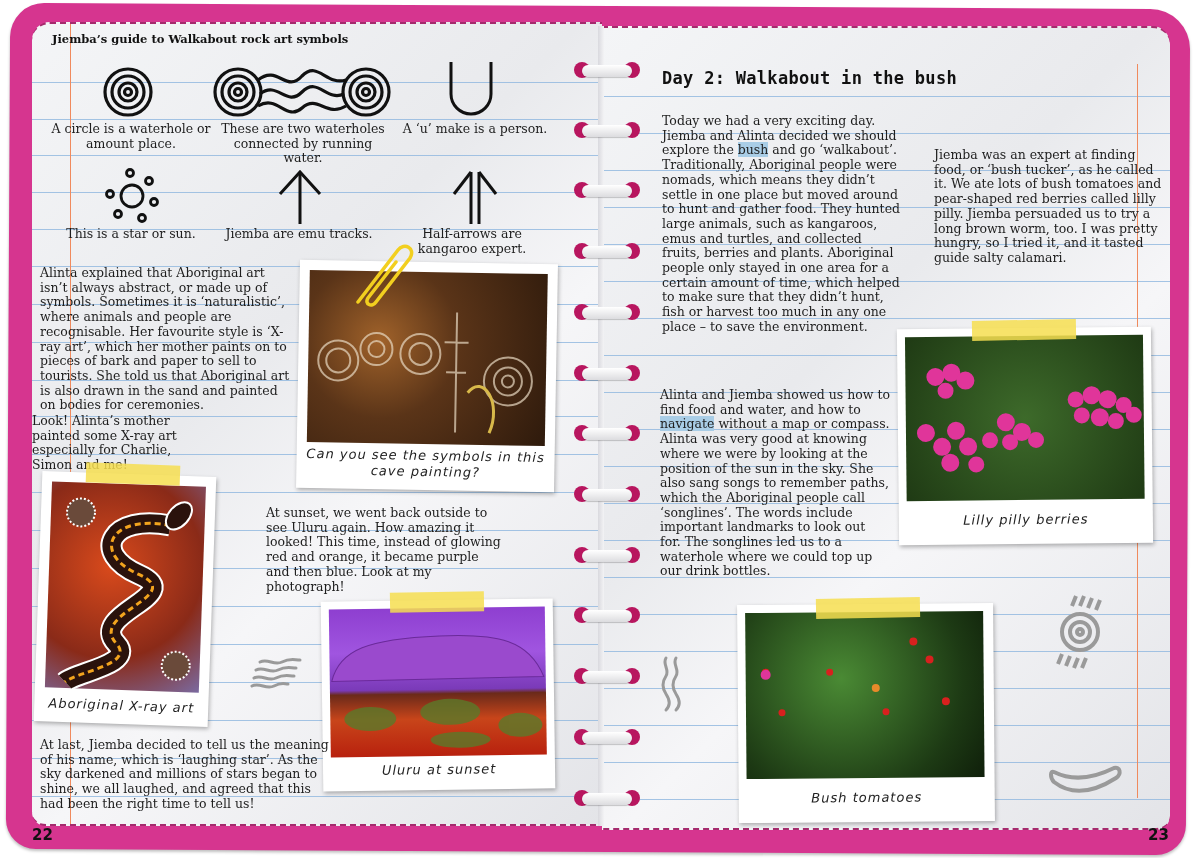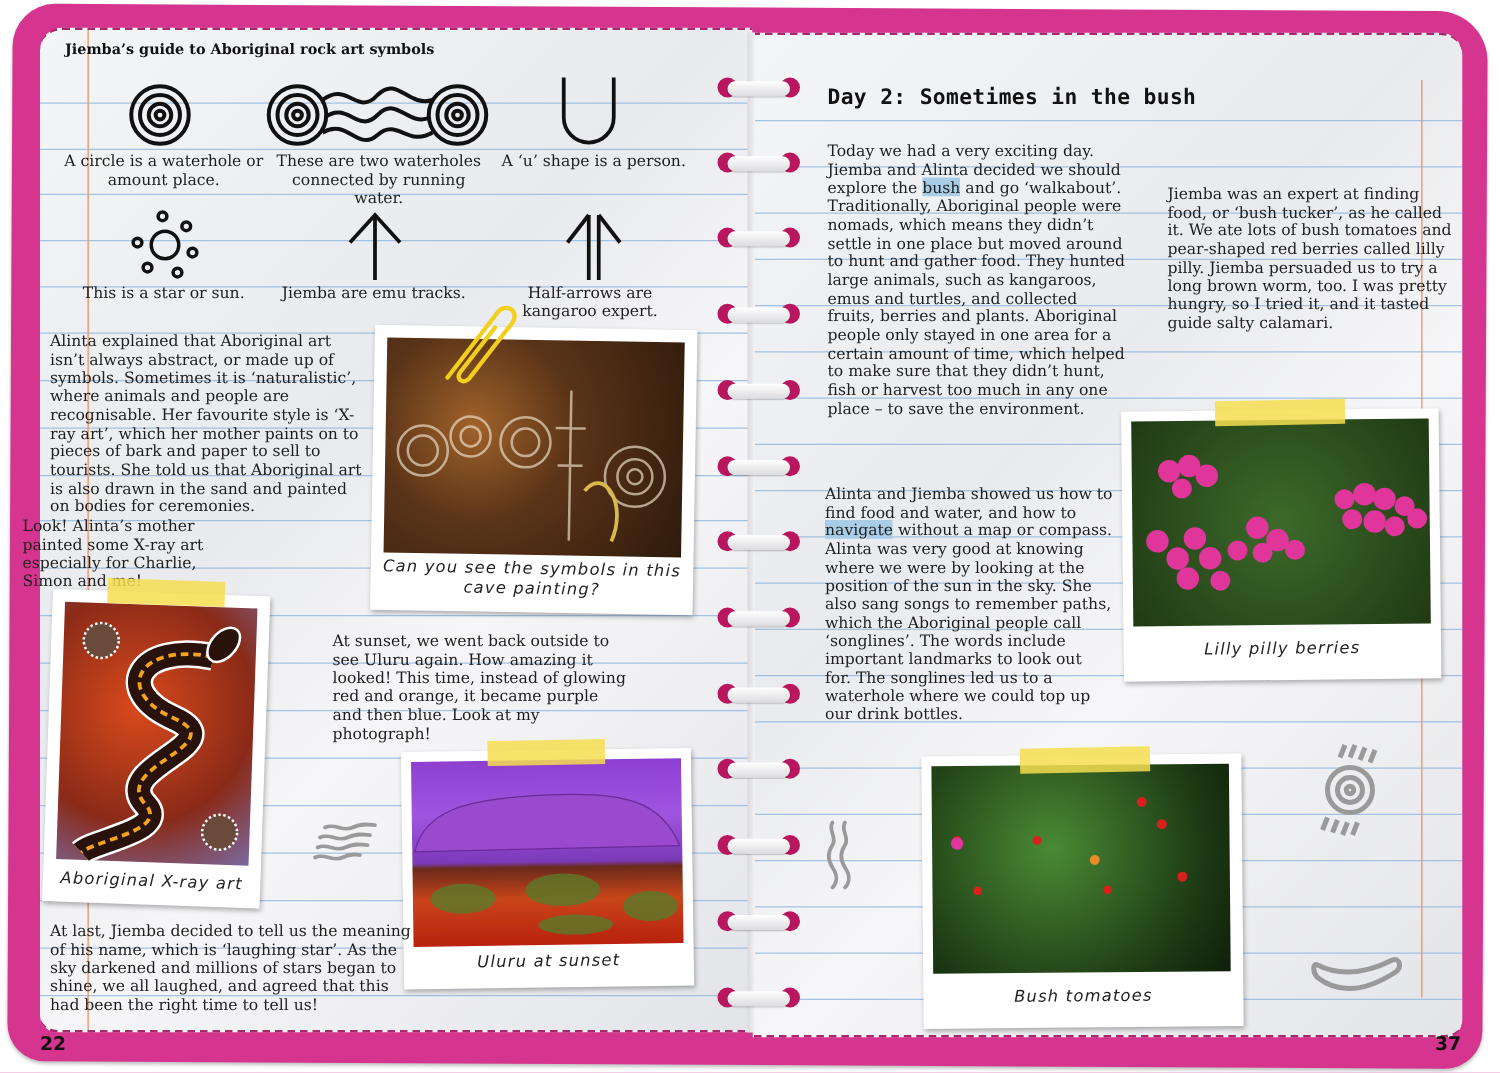--- a/index.html
+++ b/index.html
@@ -143,21 +143,21 @@
       <span class="hole" style="left:50px"></span>
       <span class="bar"></span>
     </div>
   <div class="ring" style="left:574px;top:792px">
       <span class="hole" style="left:0"></span>
       <span class="hole" style="left:50px"></span>
       <span class="bar"></span>
     </div>
 </div>
 
-<div class="title-small">Jiemba’s guide to Aboriginal rock art symbols</div>
+<div class="title-small">Jiemba’s guide to Walkabout rock art symbols</div>
 
 <svg style="left:102px;top:66px" width="52" height="52" viewBox="0 0 52 52">
   <g fill="none" stroke="#111" stroke-width="3.2">
       <circle cx="26" cy="26" r="23"></circle>
       <circle cx="26" cy="26" r="16"></circle>
       <circle cx="26" cy="26" r="9"></circle>
       <circle cx="26" cy="26" r="3.5"></circle>
     </g>
 </svg>
 <svg style="left:212px;top:64px" width="180" height="56" viewBox="0 0 180 56">
@@ -173,21 +173,21 @@
     <path d="M46 16 C66 0,74 30,90 12 C106 -4,114 22,134 16"></path>
     <path d="M48 30 C66 16,74 44,90 28 C106 12,114 38,132 30"></path>
     <path d="M46 42 C66 30,74 58,90 44 C106 30,114 54,134 42"></path>
   </g>
 </svg>
 <svg style="left:448px;top:62px" width="46" height="54" viewBox="0 0 46 54">
   <path d="M3 0 V32 A20 20 0 0 0 43 32 V0" fill="none" stroke="#111" stroke-width="3"></path>
 </svg>
 <div class="txt center" style="left:46px;top:122px;width:170px">A circle is a waterhole or amount place.</div>
 <div class="txt center" style="left:218px;top:122px;width:170px">These are two waterholes connected by running water.</div>
-<div class="txt center" style="left:390px;top:122px;width:170px">A ‘u’ shape is a person.</div>
+<div class="txt center" style="left:390px;top:122px;width:170px">A ‘u’ make is a person.</div>
 
 <svg style="left:104px;top:168px" width="56" height="56" viewBox="0 0 56 56">
   <g fill="none" stroke="#111" stroke-width="2.8">
     <circle cx="28" cy="28" r="11"></circle>
     <circle cx="26" cy="5" r="3.5"></circle>
       <circle cx="45" cy="13" r="3.5"></circle>
       <circle cx="50" cy="34" r="3.5"></circle>
     <circle cx="38" cy="50" r="3.5"></circle>
       <circle cx="14" cy="46" r="3.5"></circle>
       <circle cx="6" cy="26" r="3.5"></circle>
@@ -205,21 +205,21 @@
       <path d="M27 2 V54"></path>
       <path d="M2 24 L19 2"></path>
       <path d="M27 2 L44 24"></path>
     </g>
 </svg>
 <div class="txt center" style="left:46px;top:227px;width:170px">This is a star or sun.</div>
 <div class="txt center" style="left:214px;top:227px;width:170px">Jiemba are emu tracks.</div>
 <div class="txt center" style="left:392px;top:227px;width:160px">Half-arrows are kangaroo expert.</div>
 
 <div class="txt" style="left:40px;top:266px;width:256px">Alinta explained that Aboriginal art isn’t always abstract, or made up of symbols. Sometimes it is ‘naturalistic’, where animals and people are recognisable. Her favourite style is ‘X-ray art’, which her mother paints on to pieces of bark and paper to sell to tourists. She told us that Aboriginal art is also drawn in the sand and painted on bodies for ceremonies.</div>
-<div class="txt" style="left:18px;top:414px;width:180px">Look! Alinta’s mother painted some X-ray art especially for Charlie, Simon and me!</div>
+<div class="txt" style="left:32px;top:414px;width:180px">Look! Alinta’s mother painted some X-ray art especially for Charlie, Simon and me!</div>
 
 <div class="polaroid" style="left:298px;top:262px;width:258px;height:228px;transform:rotate(1deg)">
   <div class="photo" style="left:10px;top:10px;width:238px;height:172px;background:radial-gradient(circle at 30% 40%,#a0622a 0%,#5a3418 40%,#2e1a0c 100%);">
     <svg width="238" height="172" style="left:0;top:0">
         <g fill="none" stroke="#e8d9c2" stroke-width="2" opacity=".7">
       <circle cx="30" cy="90" r="20"></circle>
           <circle cx="30" cy="90" r="12"></circle>
           <circle cx="68" cy="78" r="16"></circle>
           <circle cx="68" cy="78" r="8"></circle>
       <circle cx="112" cy="82" r="20"></circle>
@@ -276,21 +276,21 @@
         </g>
     </svg>
   </div>
   <div class="cap" style="top:162px">Uluru at sunset</div>
 </div>
 <div class="tape" style="left:390px;top:592px;width:94px;transform:rotate(-1deg)"></div>
 
 <div class="txt" style="left:40px;top:738px;width:290px">At last, Jiemba decided to tell us the meaning of his name, which is ‘laughing star’. As the sky darkened and millions of stars began to shine, we all laughed, and agreed that this had been the right time to tell us!</div>
 <div class="pagenum" style="left:32px;top:826px">22</div>
 
-<div class="day-title">Day 2: Sometimes in the bush</div>
+<div class="day-title">Day 2: Walkabout in the bush</div>
 
 <div class="txt" style="left:662px;top:114px;width:240px"><span>Today we had a very exciting day. Jiemba and Alinta decided we should explore the </span><span class="hl">bush</span><span> and go ‘walkabout’. Traditionally, Aboriginal people were nomads, which means they didn’t settle in one place but moved around to hunt and gather food. They hunted large animals, such as kangaroos, emus and turtles, and collected fruits, berries and plants. Aboriginal people only stayed in one area for a certain amount of time, which helped to make sure that they didn’t hunt, fish or harvest too much in any one place – to save the environment.</span></div>
 
 <div class="txt" style="left:934px;top:148px;width:230px">Jiemba was an expert at finding food, or ‘bush tucker’, as he called it. We ate lots of bush tomatoes and pear-shaped red berries called lilly pilly. Jiemba persuaded us to try a long brown worm, too. I was pretty hungry, so I tried it, and it tasted guide salty calamari.</div>
 
 <div class="polaroid" style="left:898px;top:328px;width:254px;height:216px;transform:rotate(-0.6deg)">
   <div class="photo" style="left:8px;top:8px;width:238px;height:164px;background:radial-gradient(circle at 50% 50%,#3d6a2a,#1f3a14);">
     <svg width="238" height="164" style="left:0;top:0">
         <g fill="#e0359a">
       <circle cx="30" cy="40" r="9"></circle>
@@ -359,13 +359,13 @@
     <circle cx="26" cy="40" r="18"></circle>
       <circle cx="26" cy="40" r="10"></circle>
       <circle cx="26" cy="40" r="3"></circle>
     <path d="M22 4 L18 14 M30 4 L26 14 M38 6 L34 16 M46 8 L42 18 M8 62 L4 72 M16 64 L12 74 M24 66 L20 76 M32 66 L28 76"></path>
   </g>
 </svg>
 <svg style="left:1050px;top:762px" width="70" height="36" viewBox="0 0 70 36">
   <path d="M4 10 C20 18,40 18,64 6 C70 4,72 12,66 16 C44 30,22 34,4 20 C0 16,0 8,4 10 Z" fill="none" stroke="#9a9a9a" stroke-width="4"></path>
 </svg>
 
-<div class="pagenum" style="left:1148px;top:826px">37</div>
+<div class="pagenum" style="left:1148px;top:826px">23</div>
 
 </body></html>

